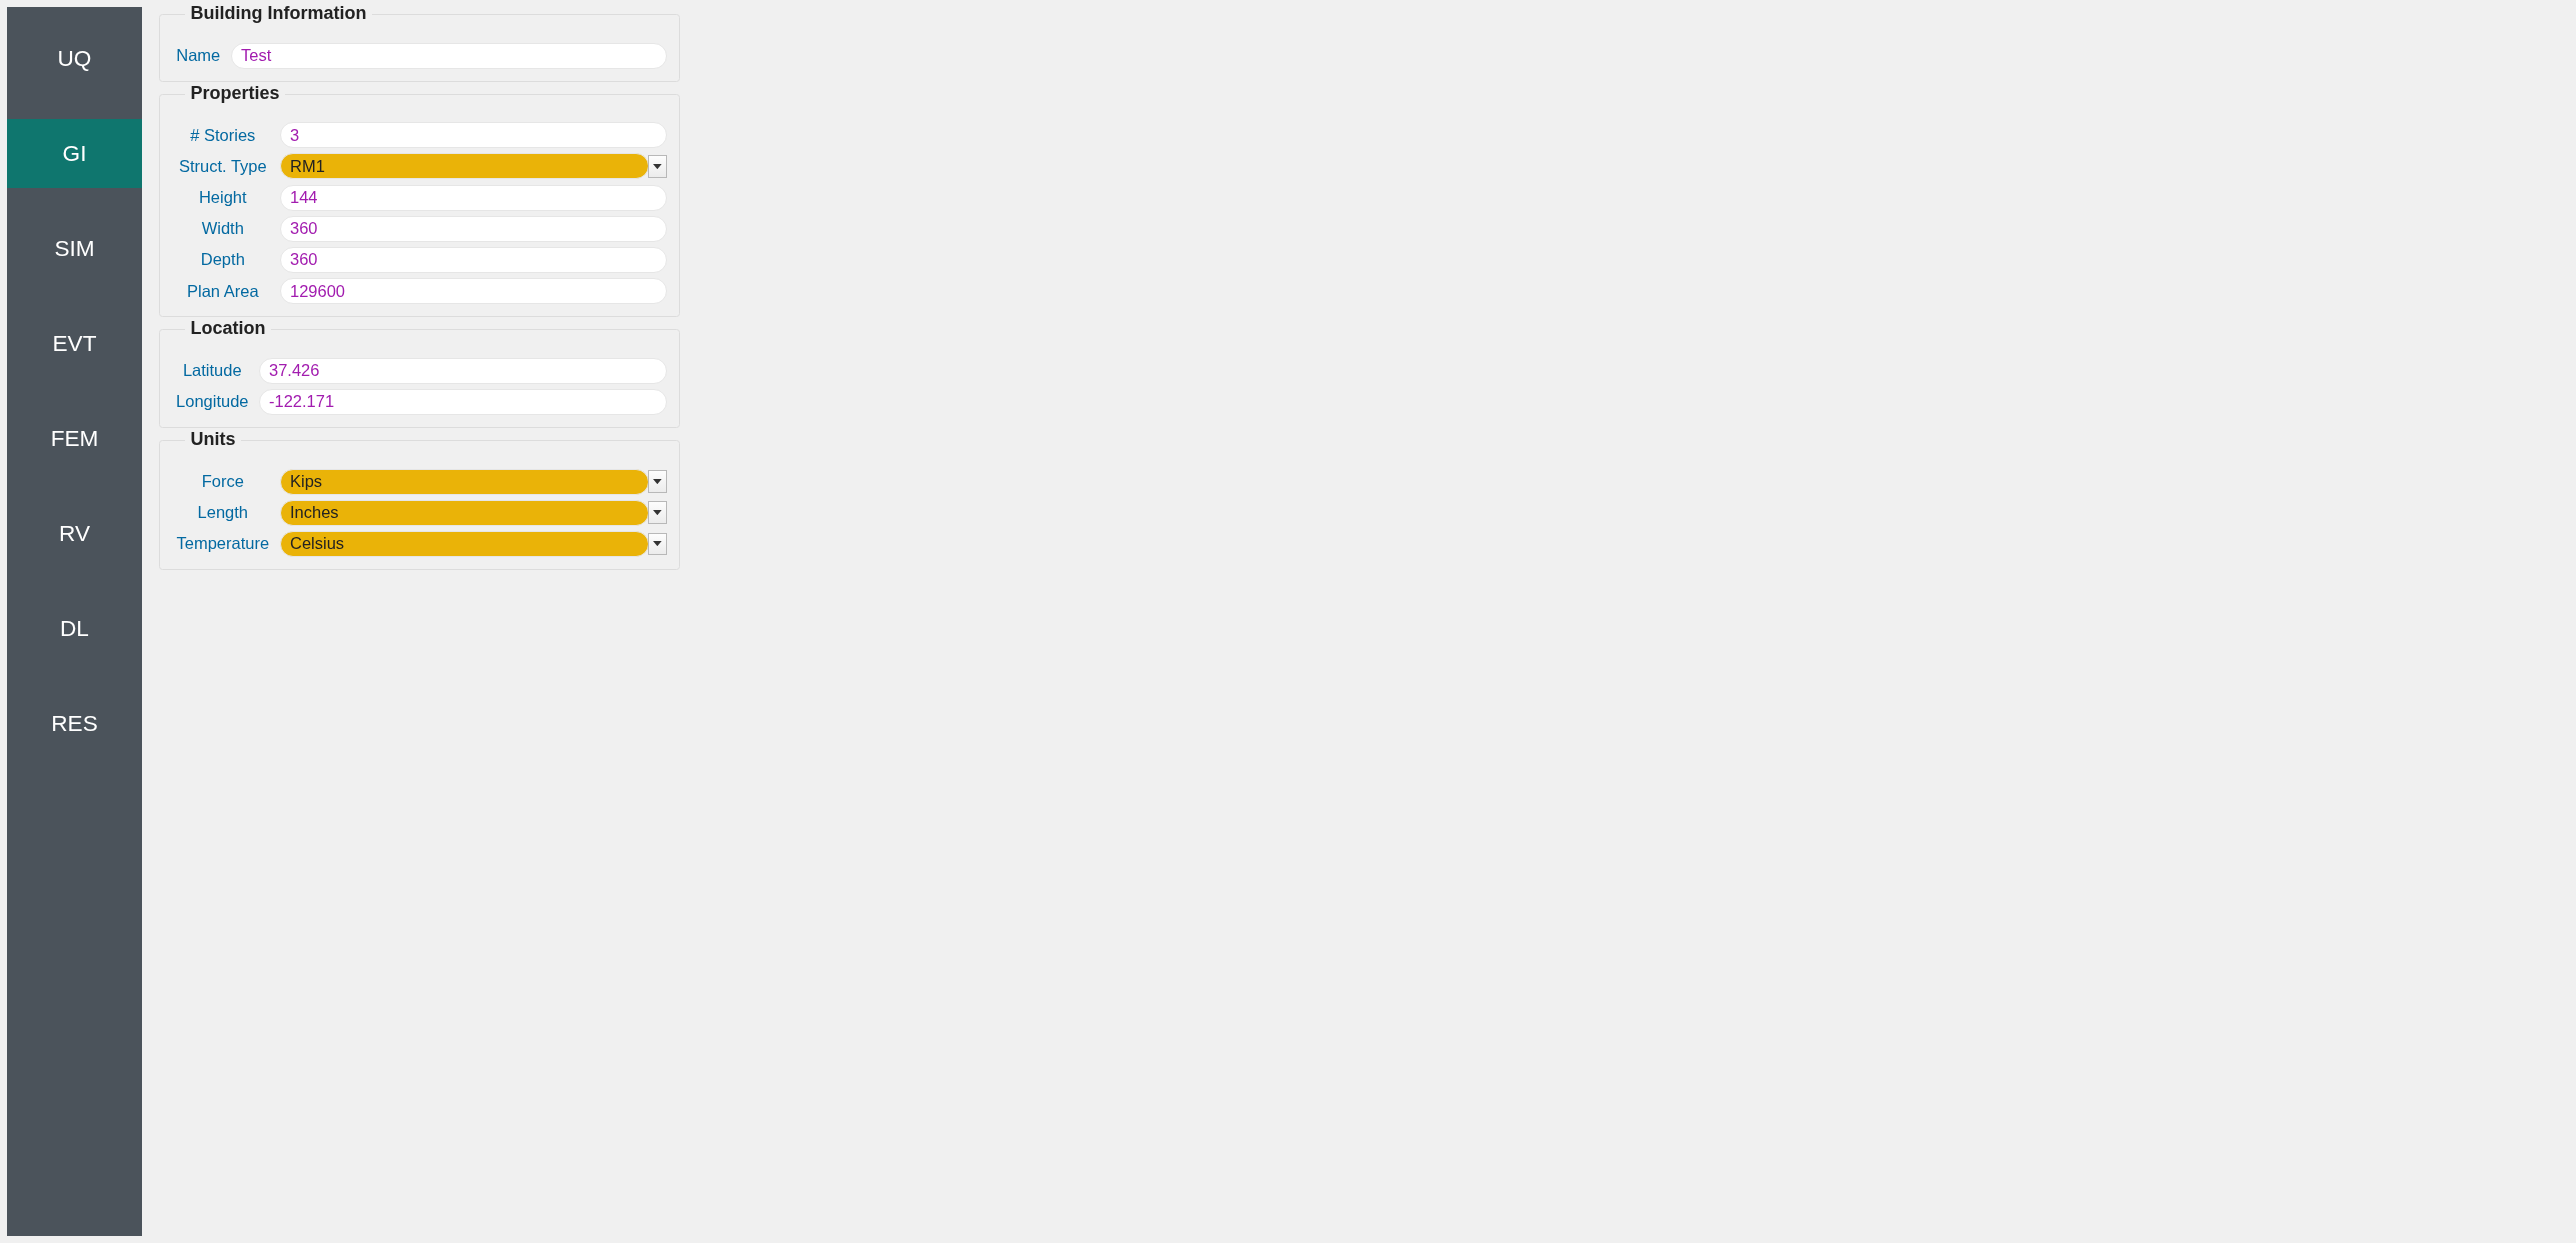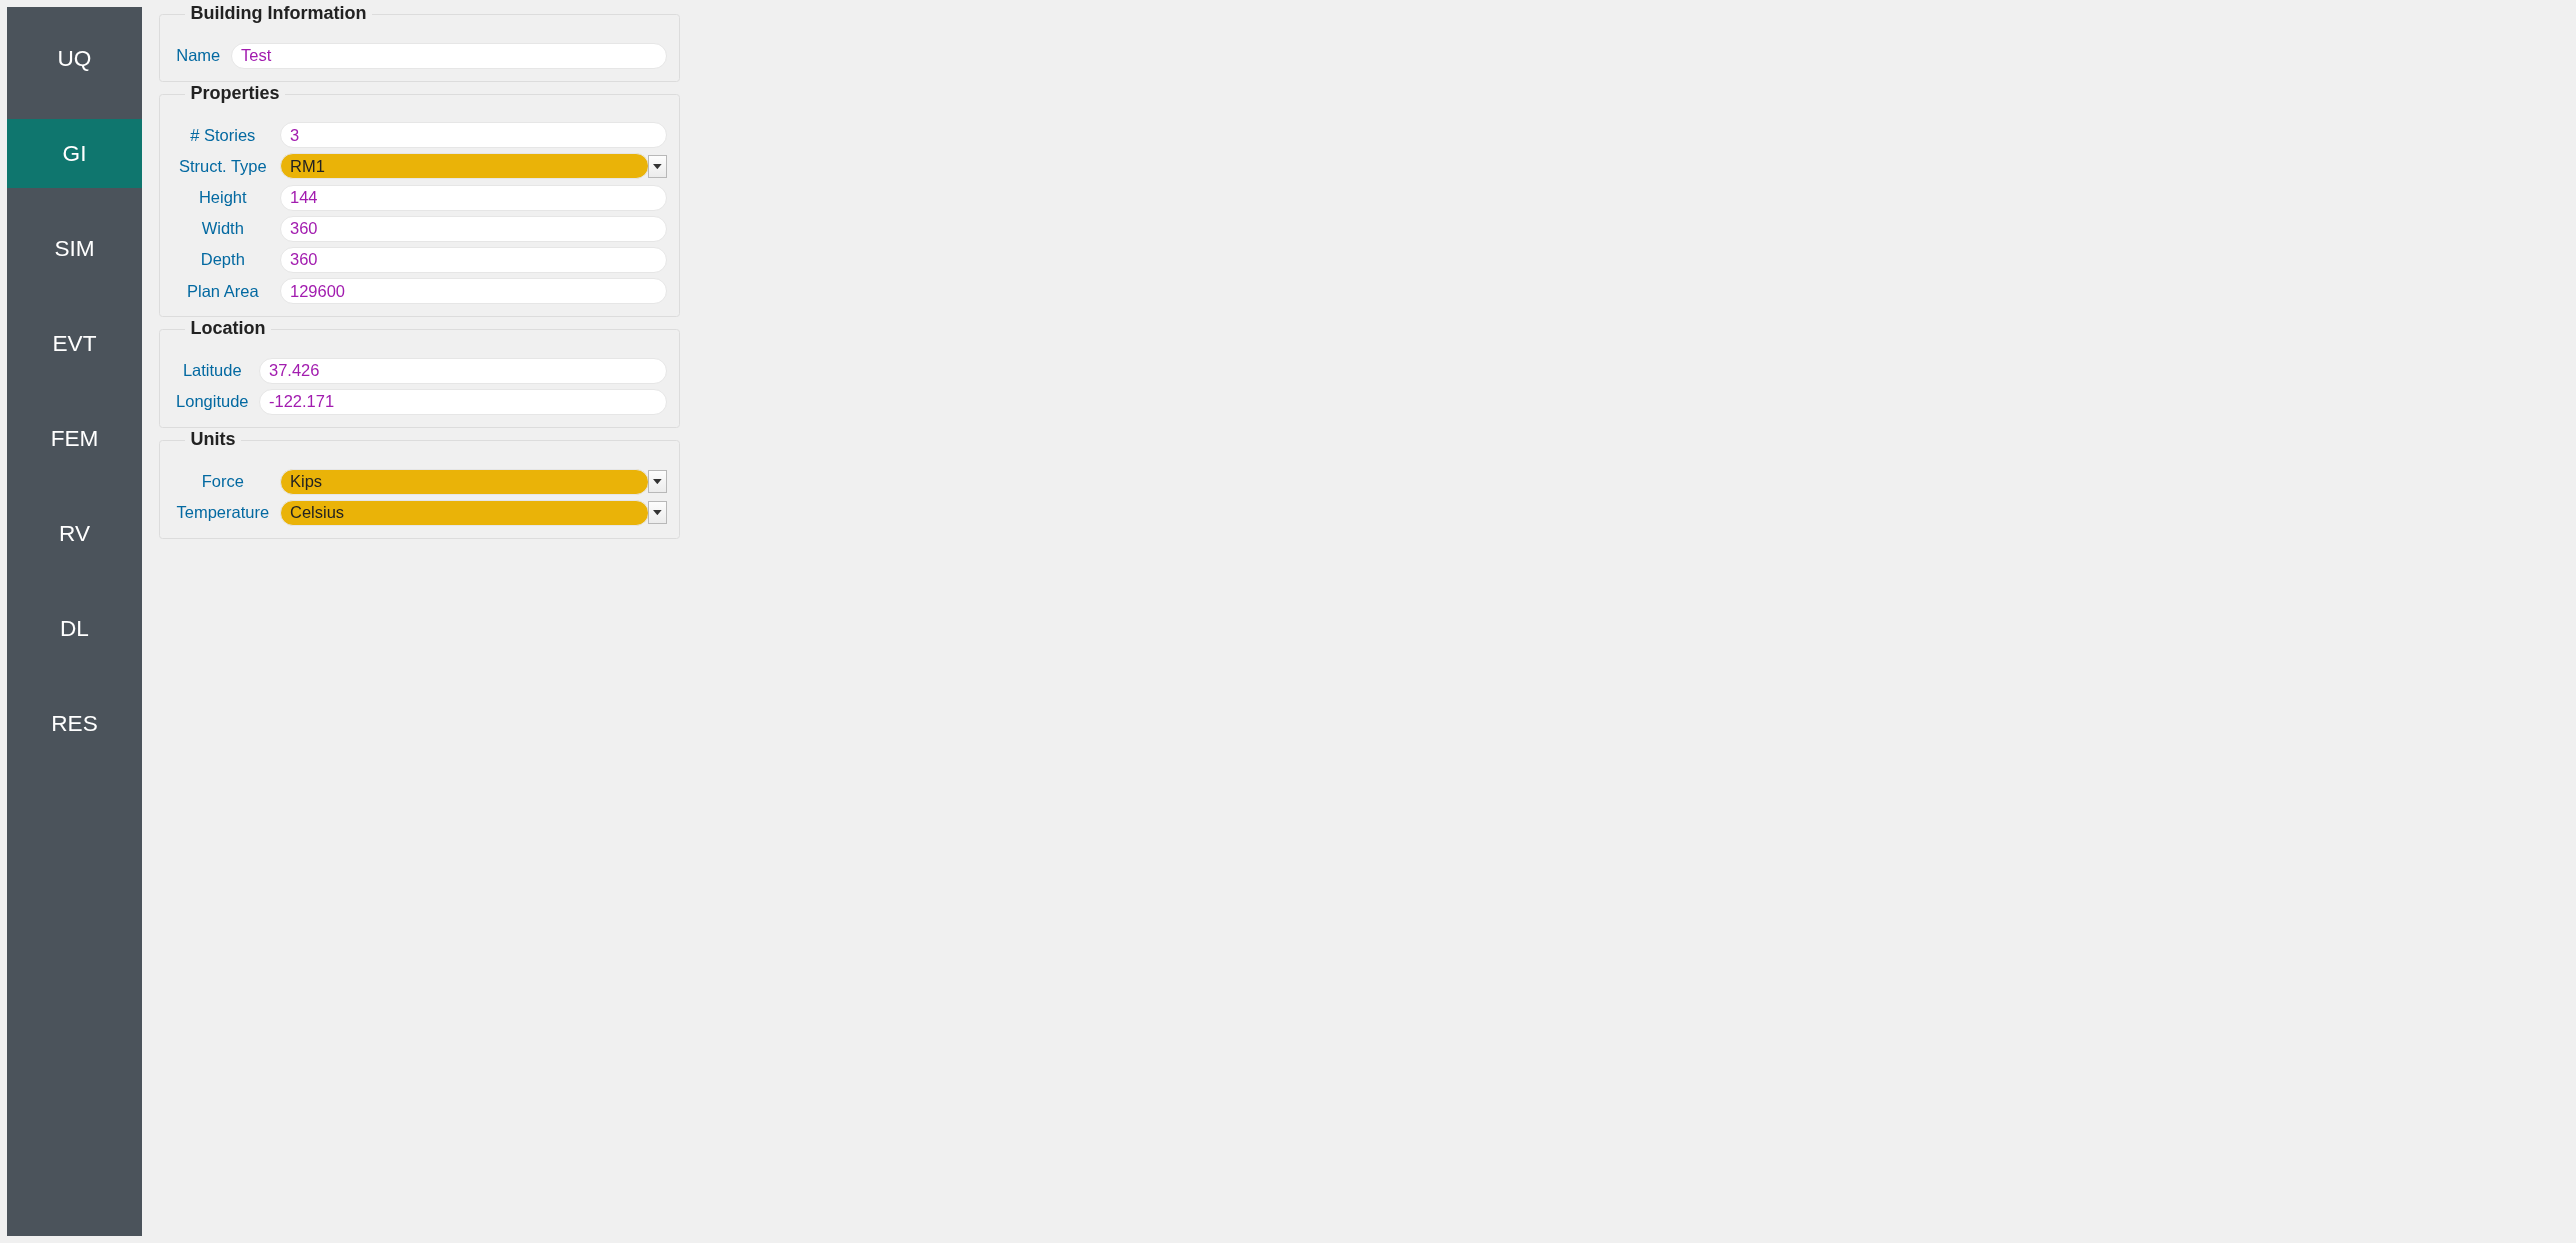--- a/index.html
+++ b/index.html
@@ -240,20 +240,31 @@
           <div class="select-wrap">
             <div class="select-field">Kips</div>
             <div class="select-btn">
               <svg viewBox="0 0 10 6">
                   <path d="M0 0 L10 0 L5 6 Z" fill="#333"></path>
                 </svg>
             </div>
           </div>
         </div>
 
+        <div class="row">
+          <div class="row-label">Length</div>
+          <div class="select-wrap">
+            <div class="select-field">Inches</div>
+            <div class="select-btn">
+              <svg viewBox="0 0 10 6">
+                  <path d="M0 0 L10 0 L5 6 Z" fill="#333"></path>
+                </svg>
+            </div>
+          </div>
+        </div>
 
         <div class="row">
           <div class="row-label">Temperature</div>
           <div class="select-wrap">
             <div class="select-field">Celsius</div>
             <div class="select-btn">
               <svg viewBox="0 0 10 6">
                   <path d="M0 0 L10 0 L5 6 Z" fill="#333"></path>
                 </svg>
             </div>

